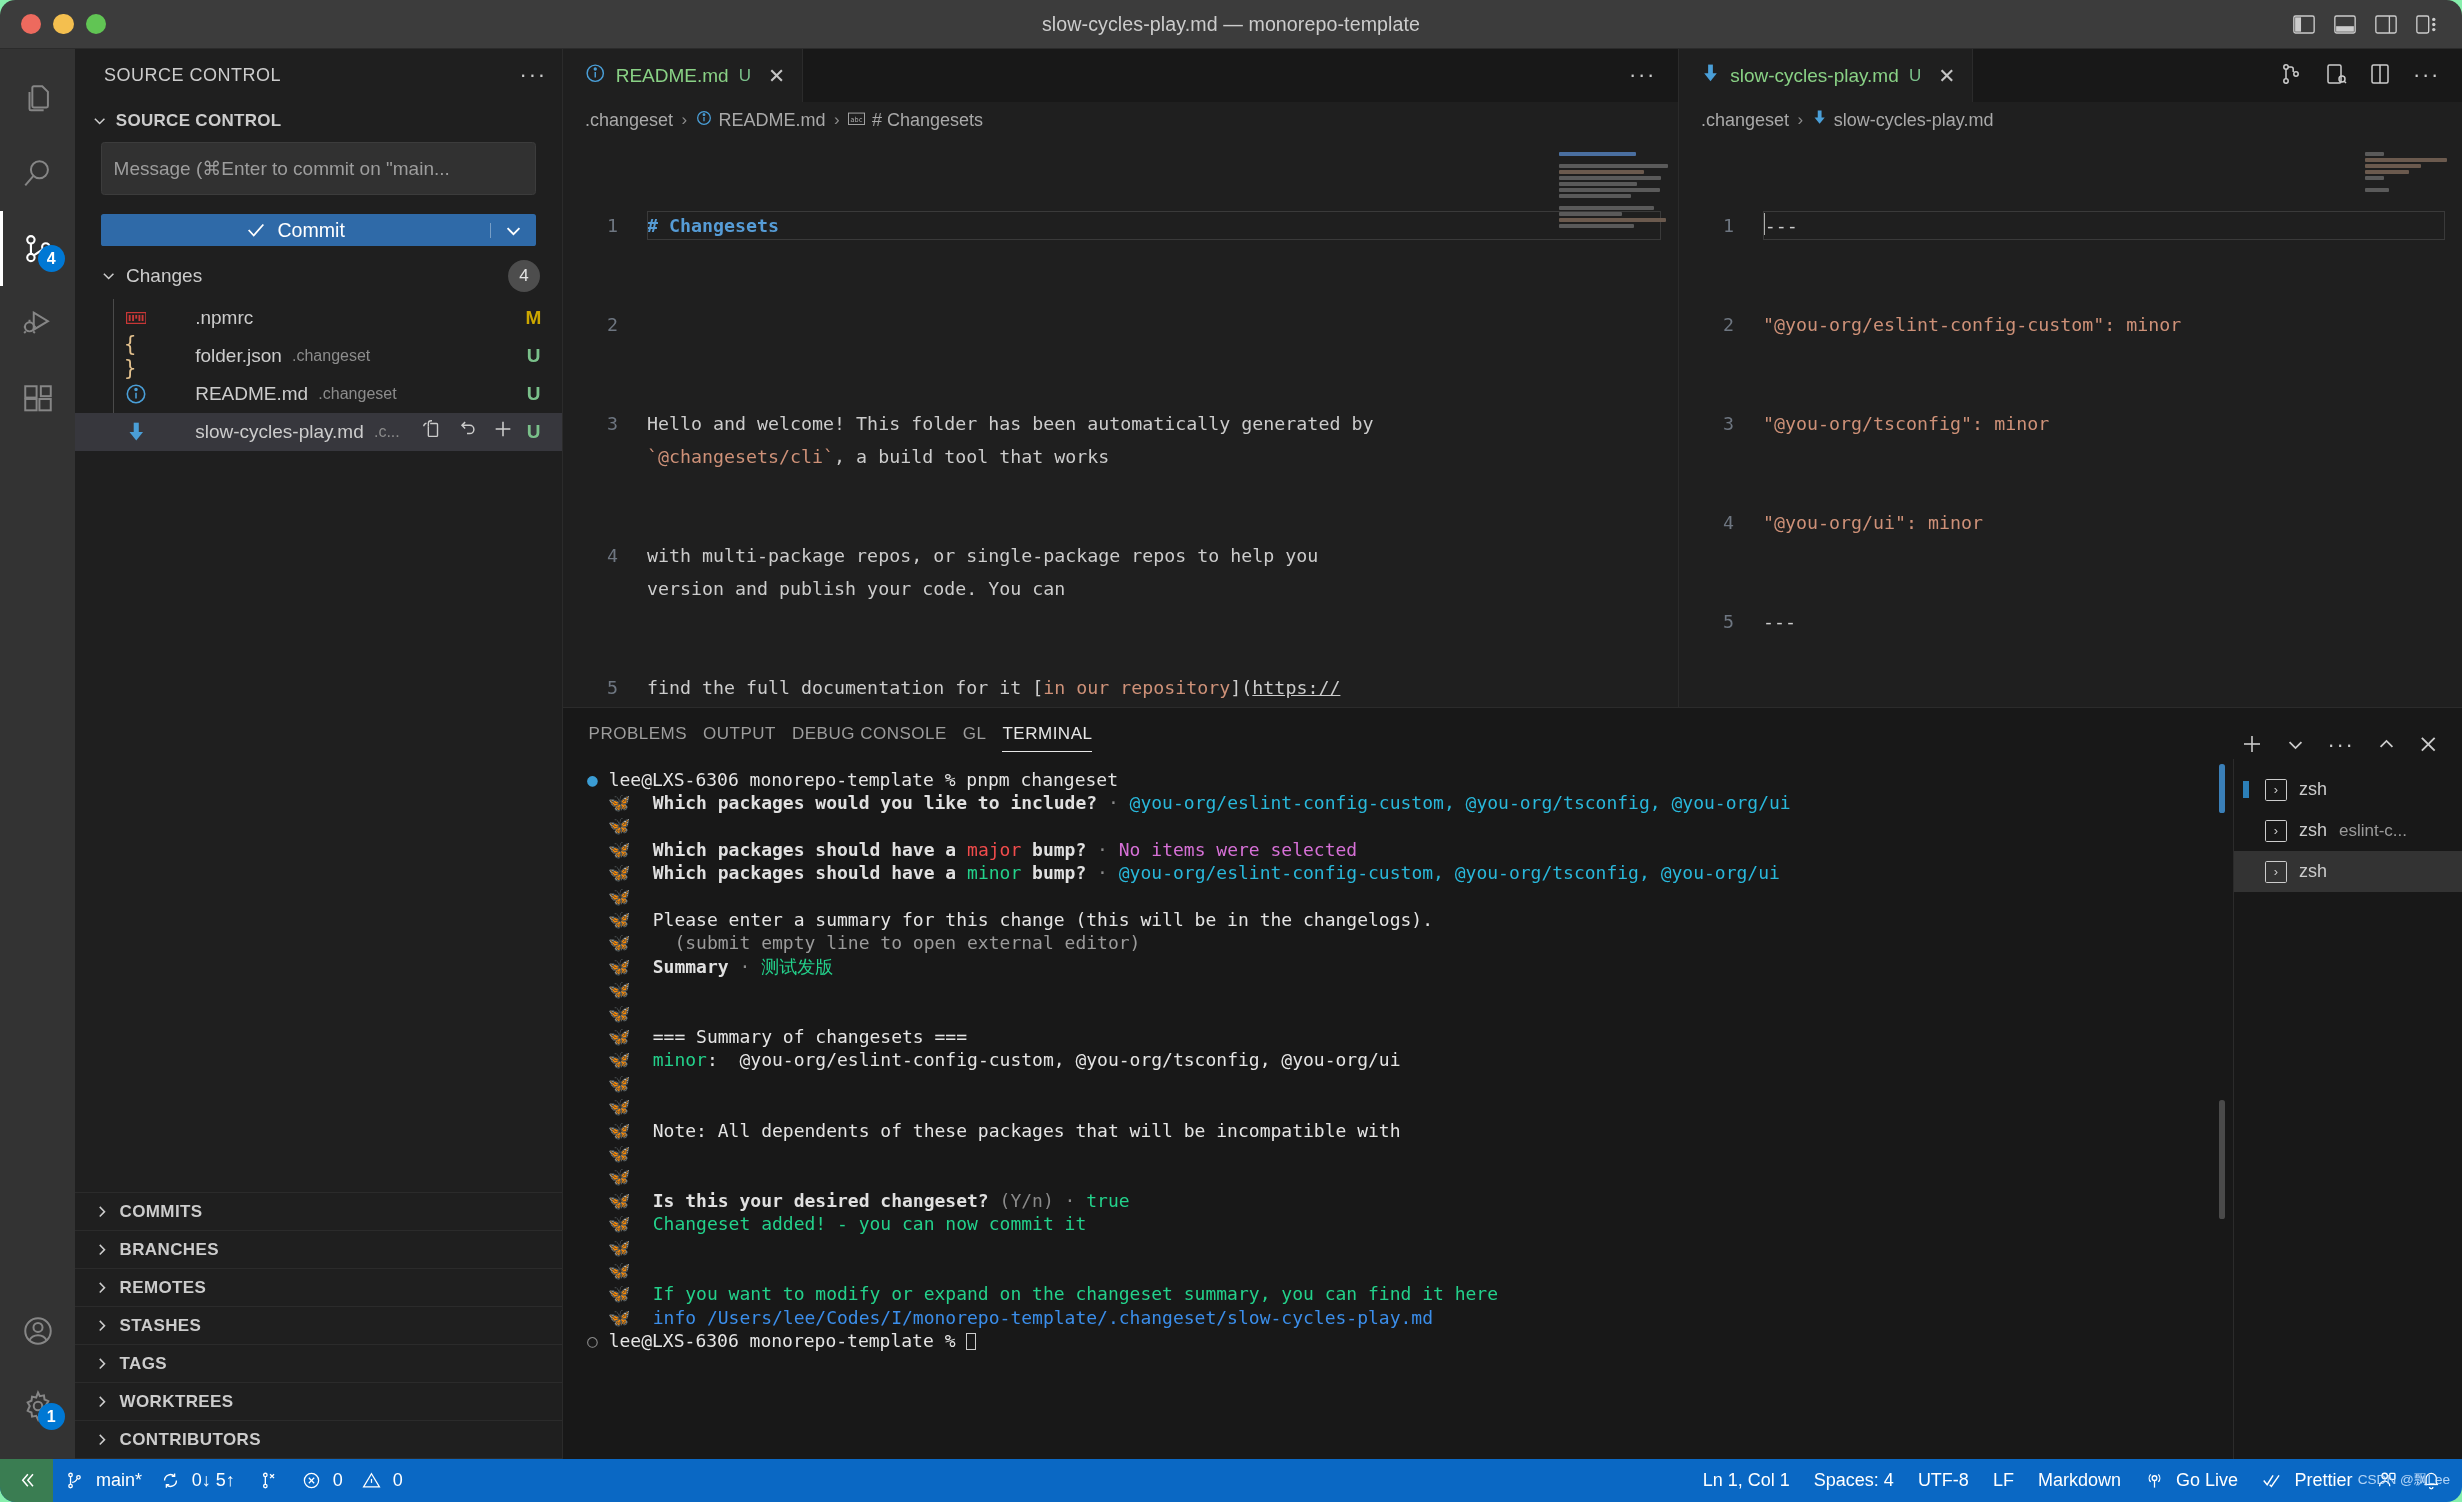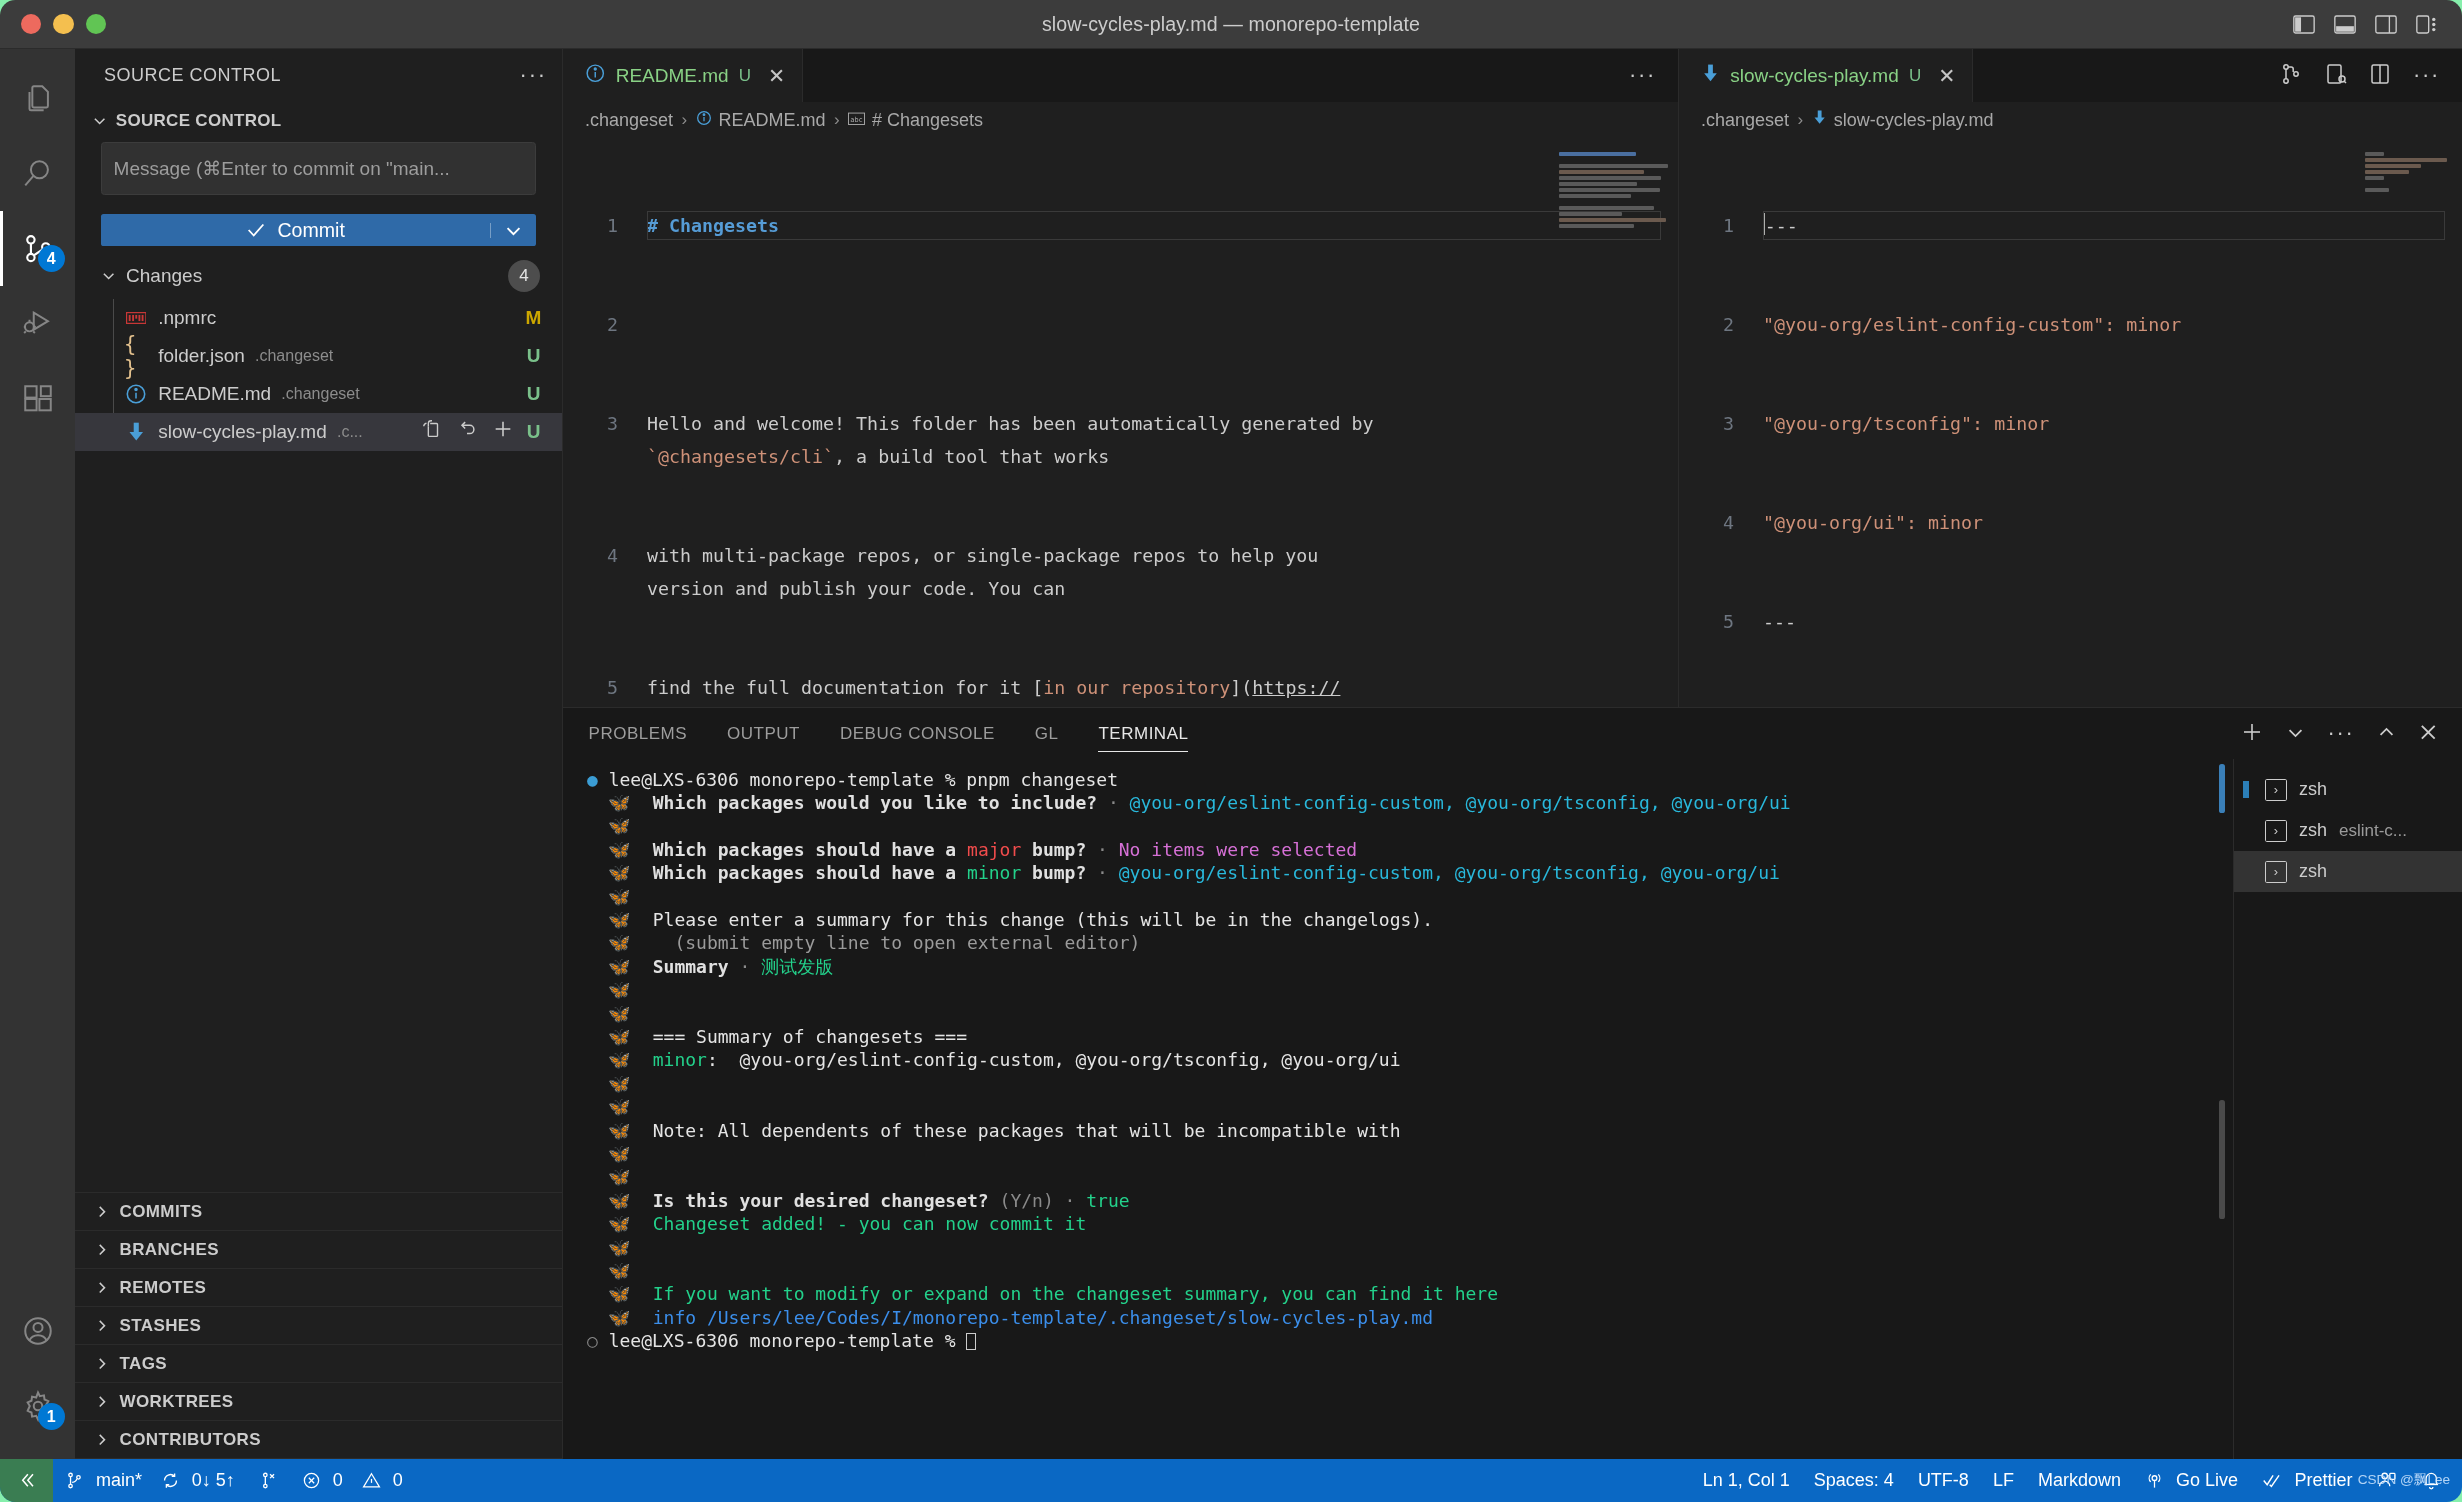--- a/index.html
+++ b/index.html
@@ -121,21 +121,21 @@
     content: ""; position: absolute; left: 38px; top: 0; bottom: 0;
     width: 0.9px; background: #4a4a4a;
   }
   .file-row {
     display: flex; align-items: center; gap: 10.2px;
     height: 38px; padding-left: 49px; padding-right: 19px;
     color: #cccccc; font-size: 19px; position: relative;
   }
   .file-row.selected { background: #37373d; }
   .file-icon { width: 24px; display: flex; align-items: center; justify-content: center; flex: none; }
-  .file-name { white-space: nowrap; }
+  .file-name { white-space: nowrap; margin-left: 37px; }
   .file-dir { color: #8c8c8c; font-size: 16px; white-space: nowrap; }
   .file-actions { margin-left: auto; display: flex; gap: 13.6px; align-items: center; color: #cccccc; }
   .file-status { font-size: 19px; font-weight: 600; width: 19px; text-align: center; flex: none; }
   .st-M { color: #cca700; }
   .st-U { color: #7ac08a; }
   .sb-spacer { flex: 1; }
   .accordion { border-top: 0.9px solid #2b2b2b; }
   .acc-row {
     height: 38px; display: flex; align-items: center; gap: 10.2px;
     padding-left: 19px; color: #cccccc; font-size: 17px;
@@ -196,21 +196,21 @@
   }
   .caret { display: inline-block; width: 1.7px; height: 22px; background: #aeafad; vertical-align: -3.4px; }
   .minimap {
     position: absolute; top: 0; right: 0; width: 128px; bottom: 0;
     background: transparent; padding-top: 5.1px;
   }
   .mm-line { height: 3.4px; margin: 2.6px 8.5px; border-radius: 0.9px; }
 
   
   .panel { flex: 1; display: flex; flex-direction: column; background: #181818; border-top: 0.9px solid #2b2b2b; min-height: 0; }
-  .panel-tabs { height: 51px; min-height: 51px; display: flex; align-items: center; padding-left: 25.6px; gap: 40px; }
+  .panel-tabs { height: 51px; min-height: 51px; display: flex; align-items: flex-end; padding-left: 25.6px; gap: 16px; }
   .ptab { color: #9d9d9d; font-size: 17px; letter-spacing: 0.5px; position: relative; height: 51px; display: flex; align-items: center; }
   .ptab.active { color: #e7e7e7; }
   .ptab.active::after { content: ""; position: absolute; left: 0; right: 0; bottom: 6.8px; height: 1.7px; background: #e7e7e7; }
   .panel-actions { margin-left: auto; display: flex; align-items: center; gap: 22px; padding-right: 24px; color: #cccccc; }
   .panel-body { flex: 1; display: flex; min-height: 0; }
   .terminal { flex: 1; padding: 8.5px 0 0 24px; overflow: hidden; position: relative; min-width: 0; }
   .tline {
     font-family: "DejaVu Sans Mono", monospace;
     font-size: 18px; line-height: 23.4px; color: #cccccc; white-space: pre;
   }

